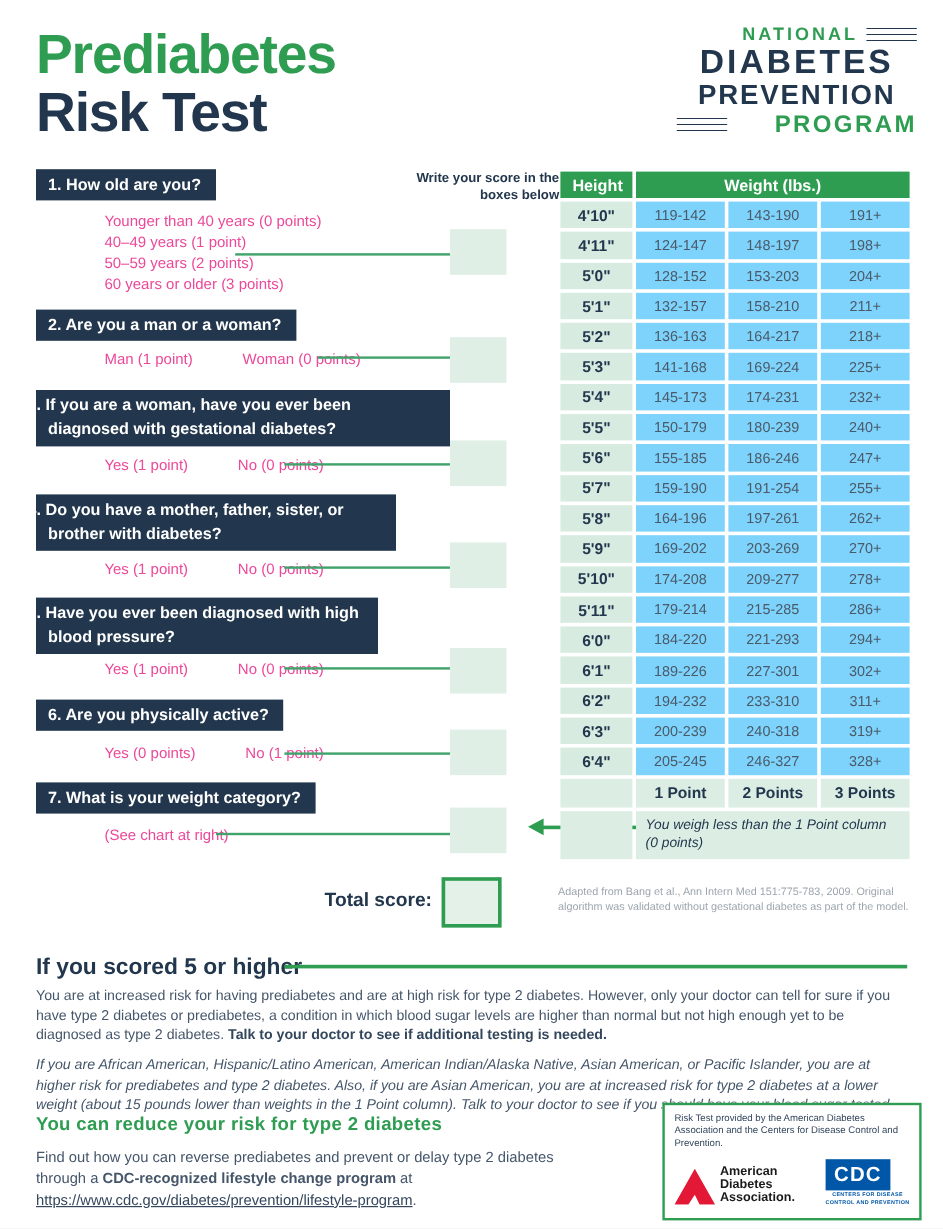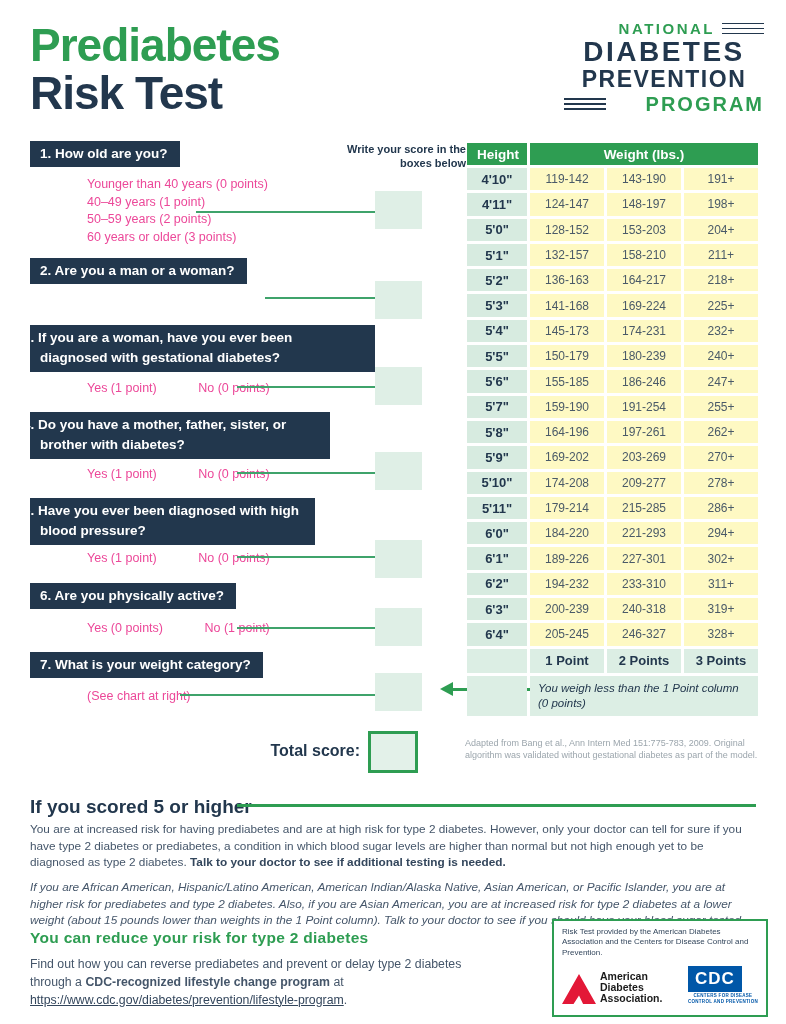--- a/index.html
+++ b/index.html
@@ -36,21 +36,21 @@
   
   .total-label { position:absolute; left:180px; top:742px; width:180px; text-align:right; font-weight:bold; font-size:16px; color:#22374D; }
   .total-box { position:absolute; left:368px; top:731px; width:50px; height:42px; background:#E3F1E9; border:3px solid #2E9D52; }
   .adapted { position:absolute; left:465px; top:737px; width:300px; font-size:9px; line-height:1.35; color:#9CA6AD; }
   
   .wtable { position:absolute; left:464px; top:140px; border-collapse:separate; border-spacing:3px; }
   .wtable th, .wtable td { font-size:12px; text-align:center; vertical-align:middle; }
   .wtable .hdr { background:#2E9D52; color:#ffffff; font-weight:bold; font-size:13.5px; height:22px; }
   .wtable .hdr.hleft { text-align:left; padding-left:10px; }
   .wtable .hcell { background:#D7EBE0; color:#22374D; font-weight:bold; font-size:13px; width:60px; height:22.3px; }
-  .wtable .wcell { background:#fef9c3; color:#4A5A68; width:74px; }
+  .wtable .wcell { background:#7dd3fc; color:#4A5A68; width:74px; }
   .wtable .pcell { background:#DCEEE4; color:#22374D; font-weight:bold; font-size:13px; height:24px; }
   .wtable .ecell { background:#DCEEE4; }
   .wtable .ncell { background:#DCEEE4; color:#22374D; font-style:italic; font-size:11.5px; text-align:left; padding:5px 8px; height:36px; line-height:1.3; }
   
   .s5-head { position:absolute; left:30px; top:796px; font-weight:bold; font-size:19px; color:#22374D; }
   .s5-rule { position:absolute; left:237px; top:804px; width:519px; height:2.5px; background:#2E9D52; }
   .para { position:absolute; left:30px; width:728px; font-size:11.8px; line-height:1.4; color:#45566A; }
   .para b { color:#33465C; }
   .para.ital { font-style:italic; }
   .reduce-head { position:absolute; left:30px; top:929px; font-weight:bold; font-size:15.5px; color:#2E9D52; letter-spacing:0.3px; }
@@ -100,20 +100,24 @@
     <div>40–49 years (1 point)</div>
     <div>50–59 years (2 points)</div>
     <div>60 years or older (3 points)</div>
   </div>
   <div class="q-line" style="left:196px; top:211px; width:179px"></div>
   <div class="score-box" style="top:191px"></div>
 
   <div class="q" style="top:258px">
     <span class="q-head">2. Are you a man or a woman?</span>
   </div>
+  <div class="q-opts" style="top:291px">
+    <span class="opt-inline">Man (1 point)</span>
+    <span class="opt-inline">Woman (0 points)</span>
+  </div>
   <div class="q-line" style="left:265px; top:297px; width:110px"></div>
   <div class="score-box" style="top:281px"></div>
 
   <div class="q" style="top:325px">
     <span class="q-head indent" style="max-width:345px">3. If you are a woman, have you ever been diagnosed with gestational diabetes?</span>
   </div>
   <div class="q-opts" style="top:380px">
     <span class="opt-inline">Yes (1 point)</span>
     <span class="opt-inline">No (0 points)</span>
   </div>

